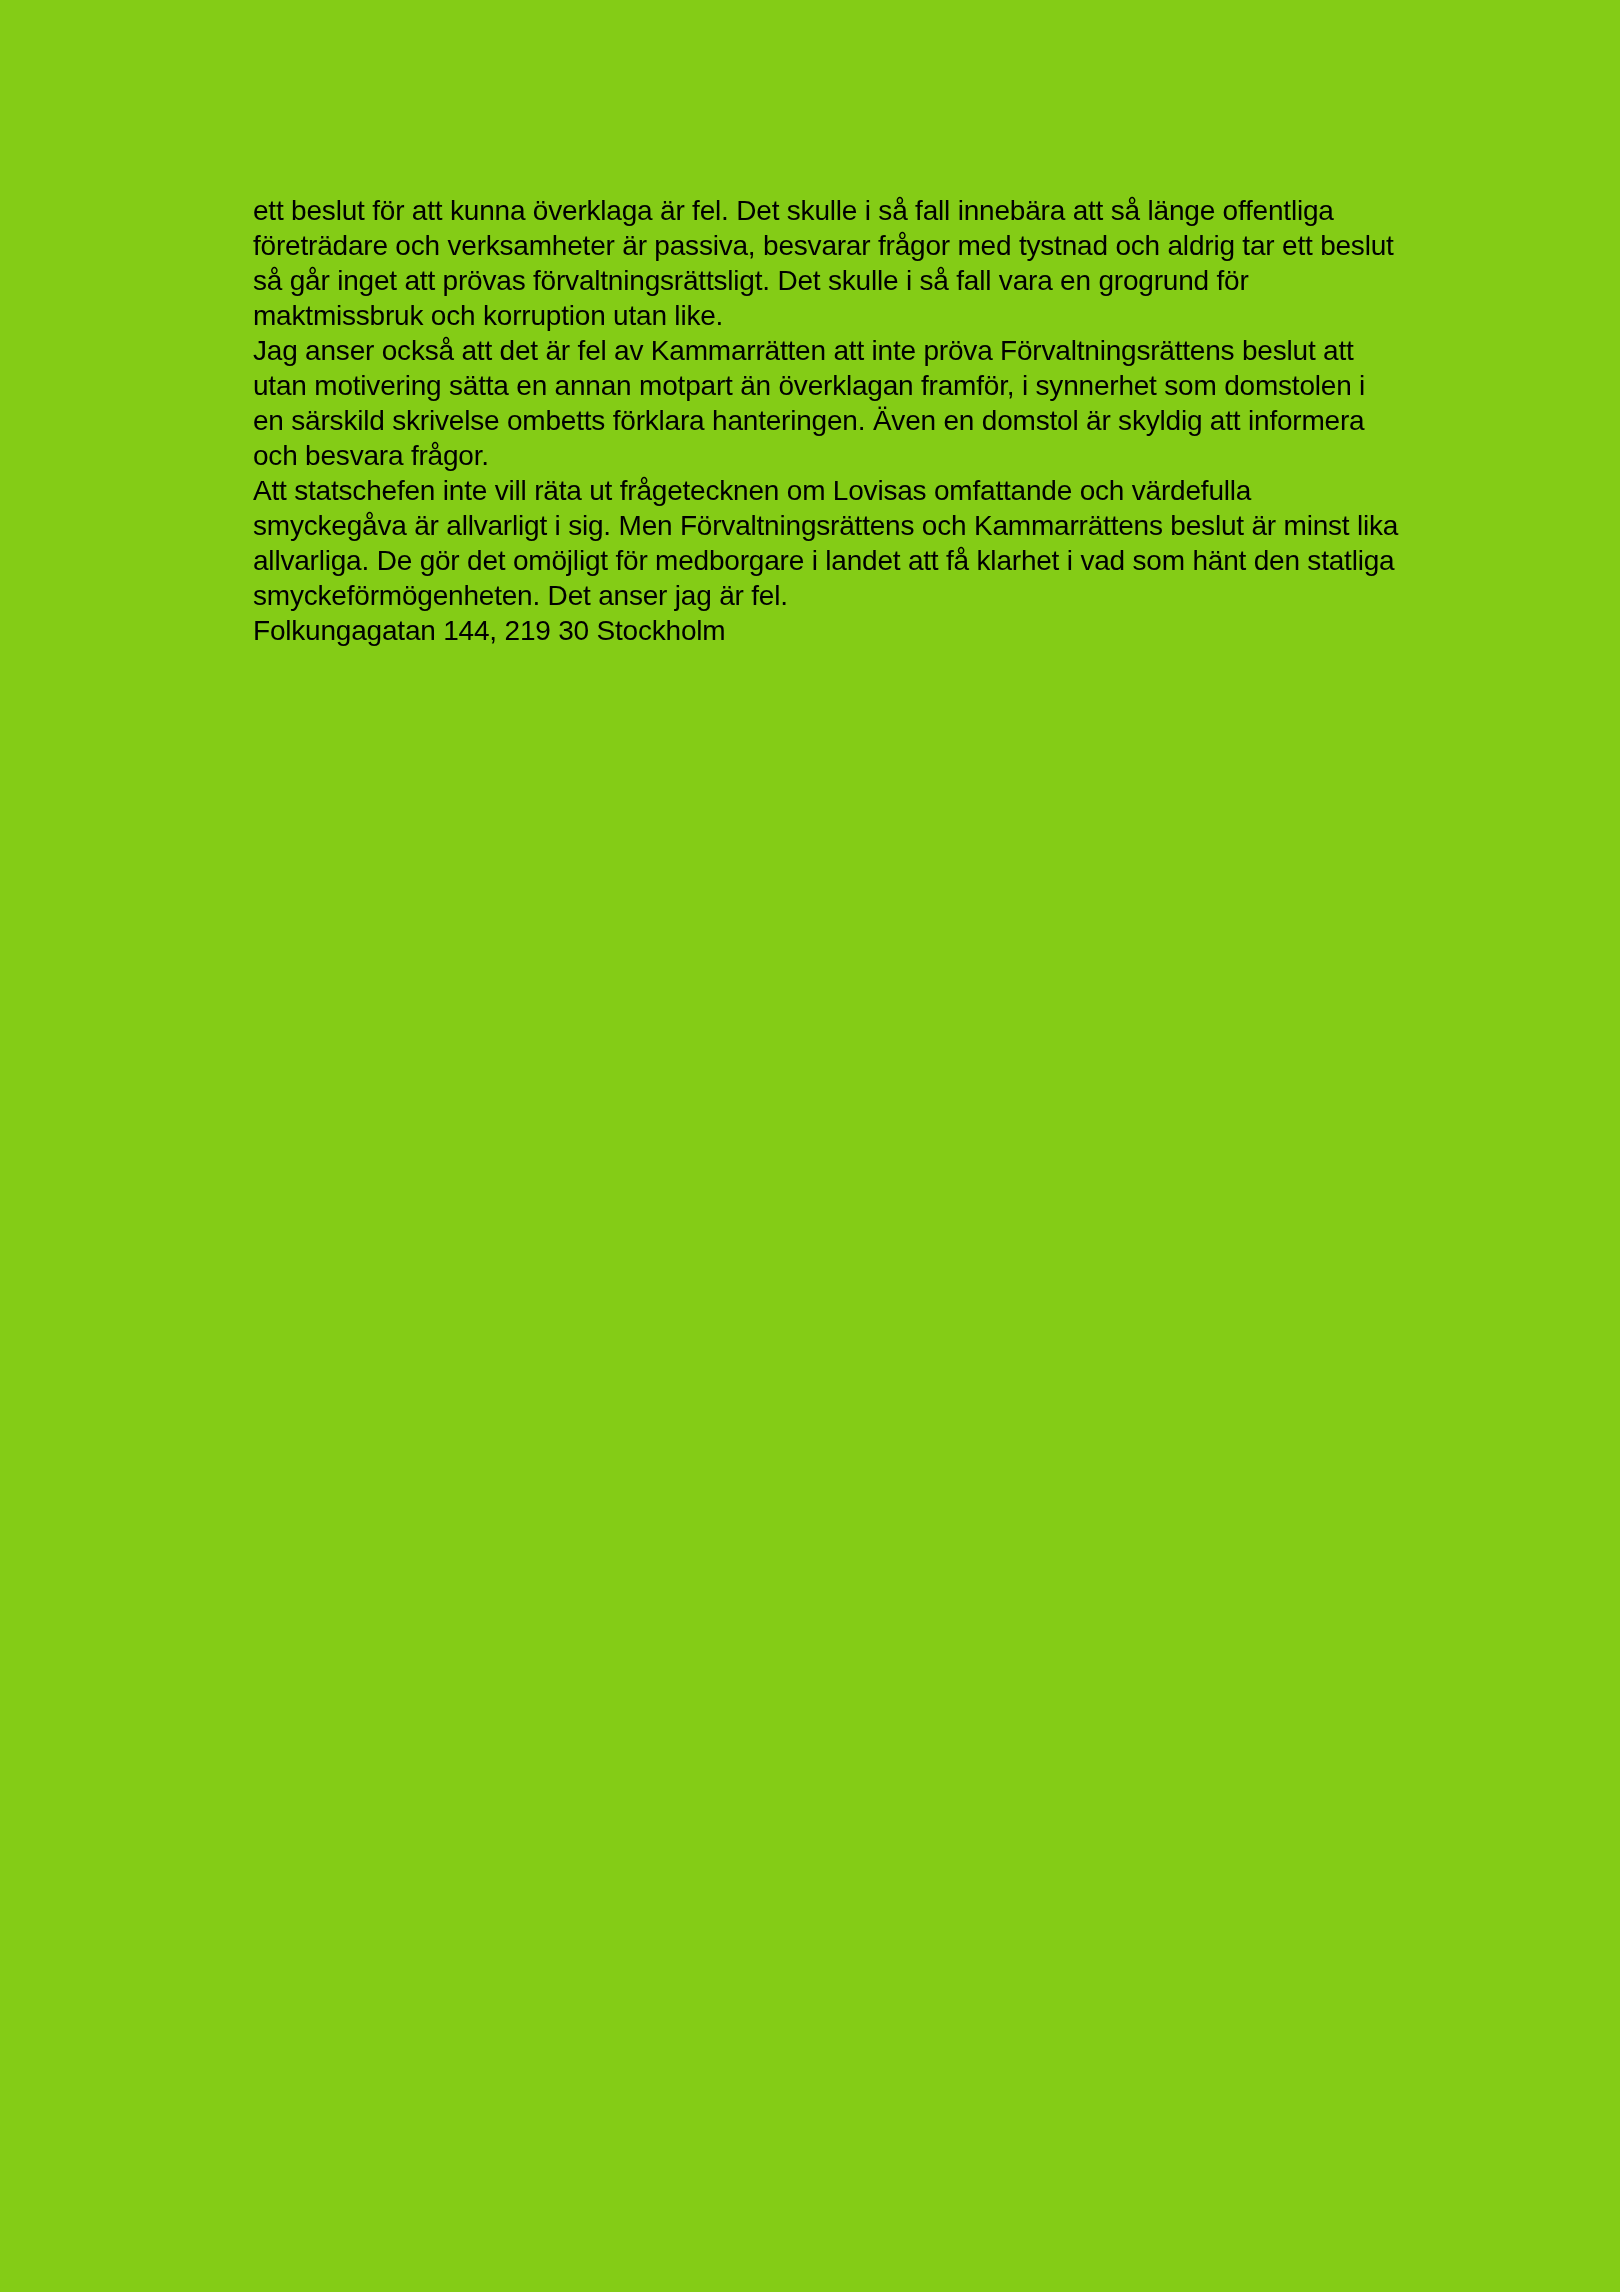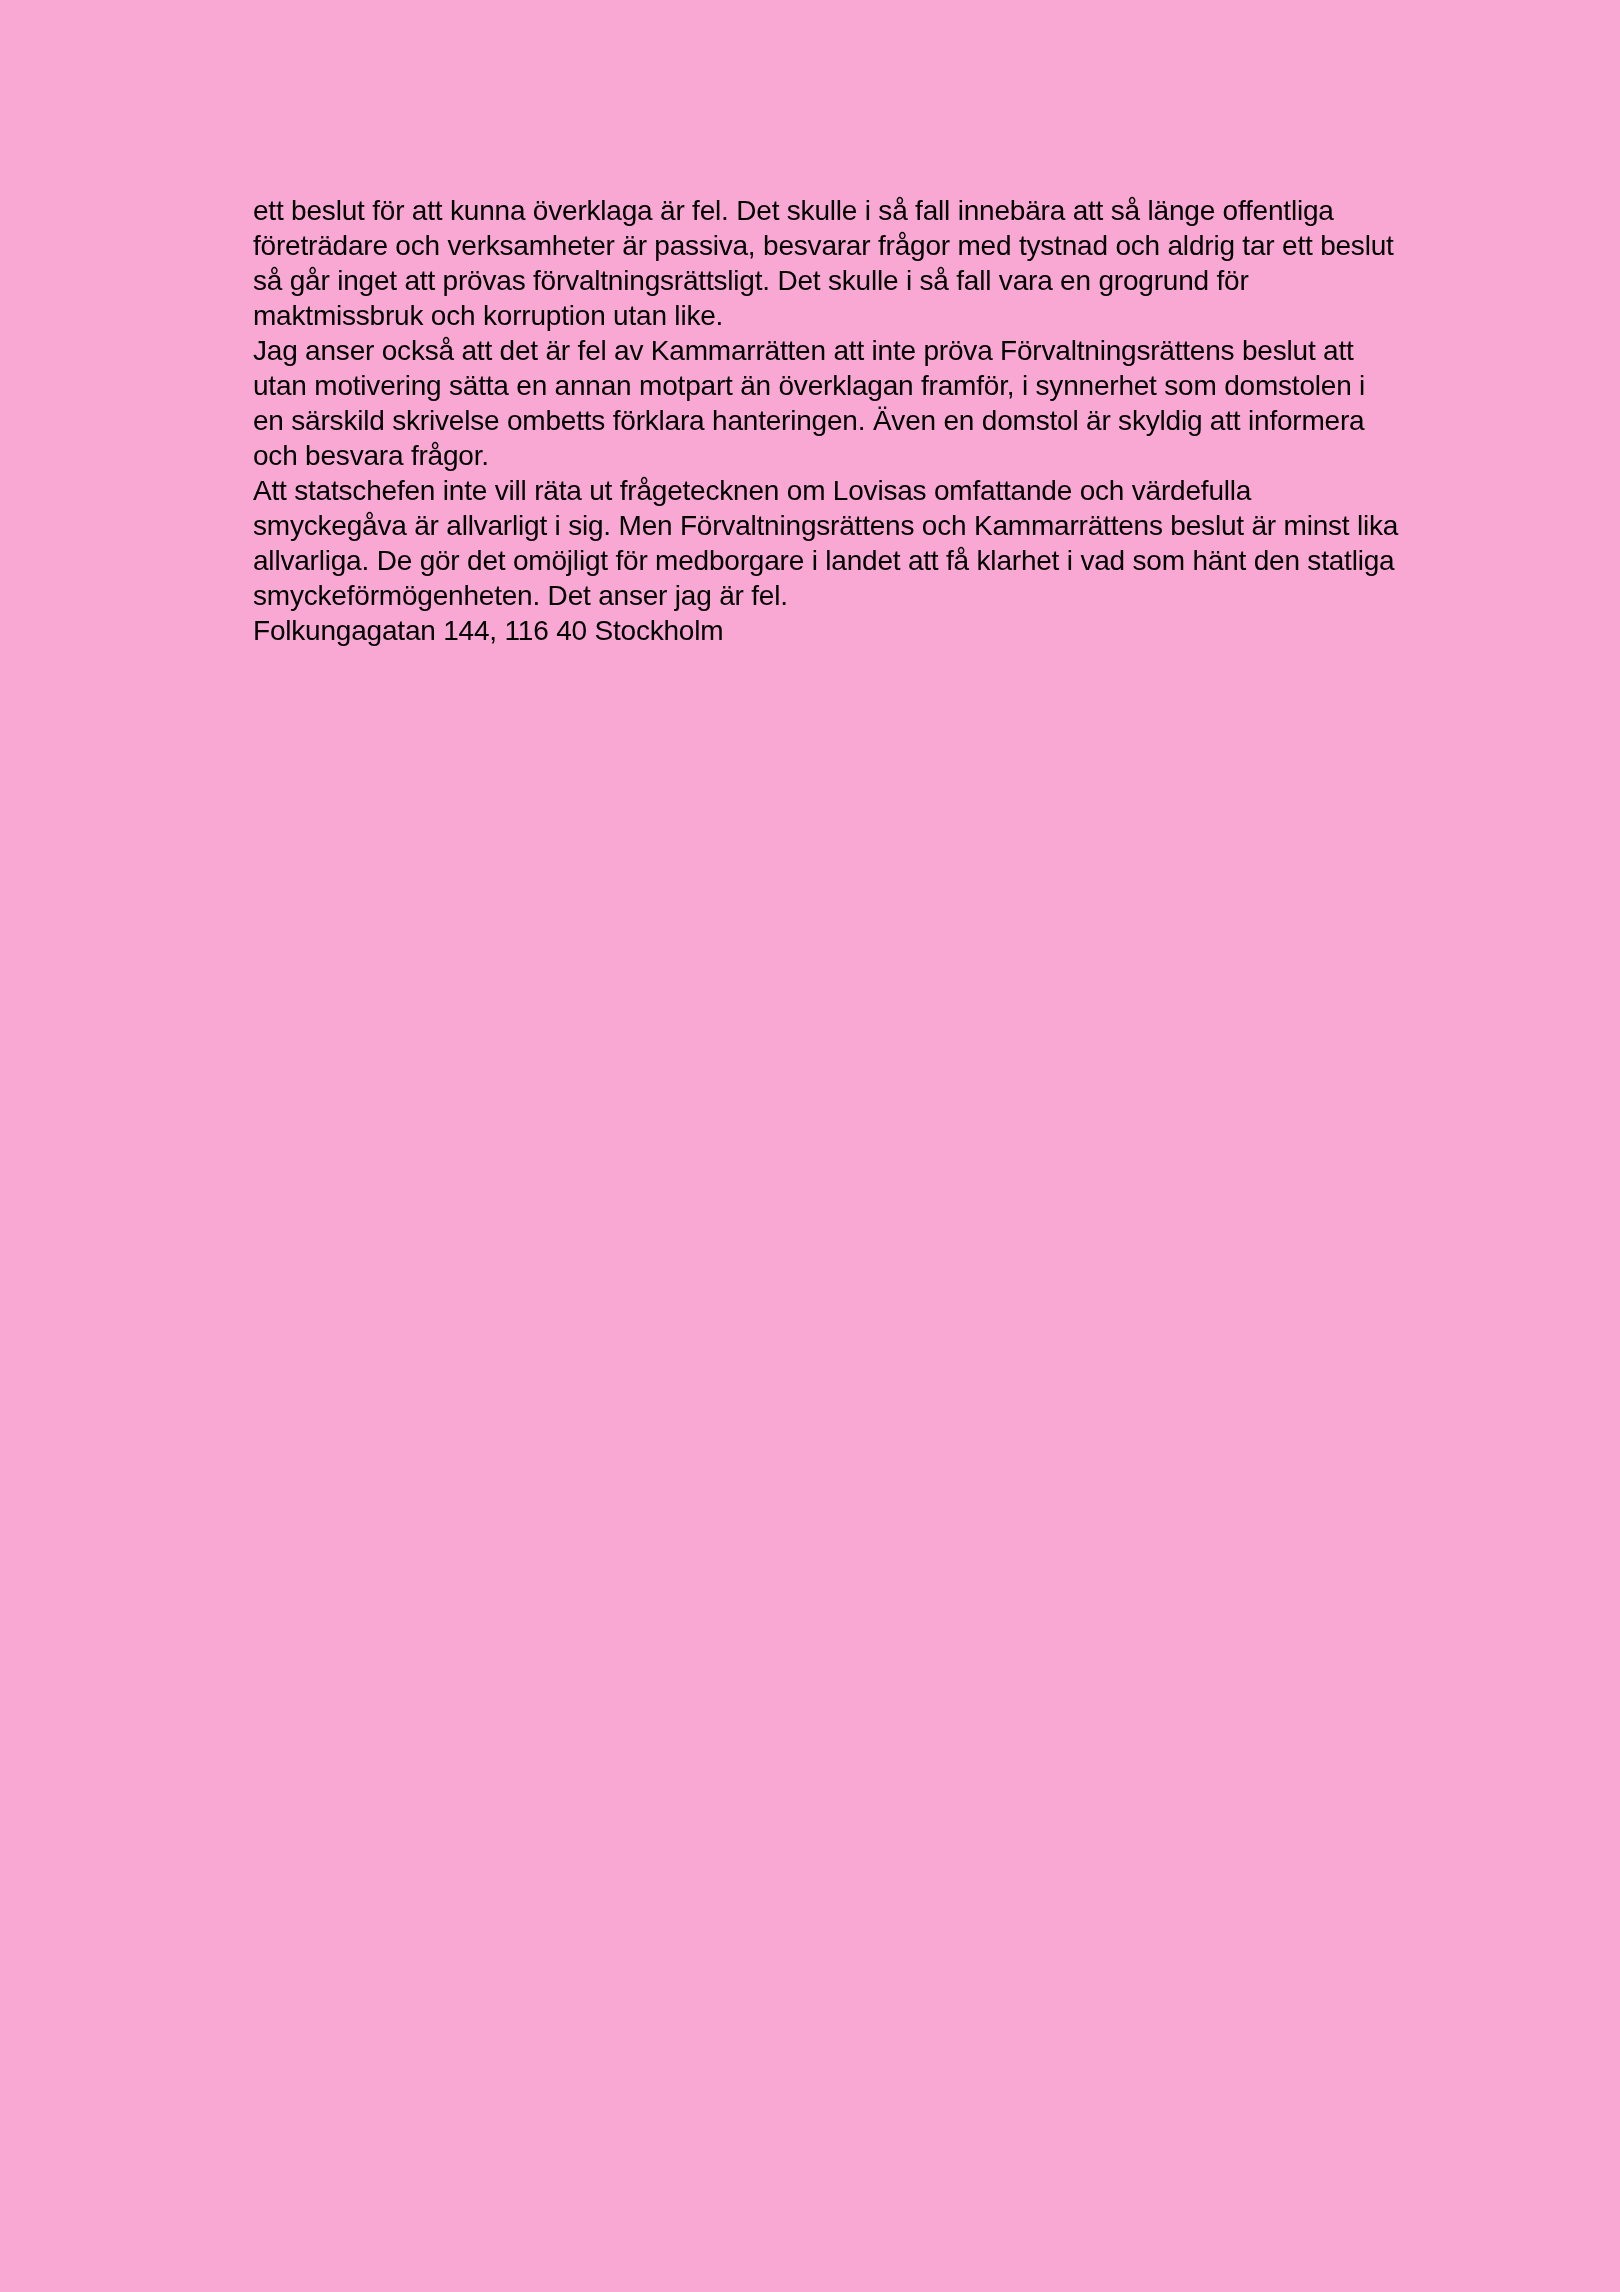--- a/index.html
+++ b/index.html
@@ -5,21 +5,21 @@
 <style>
   html, body {
     margin: 0;
     padding: 0;
     background: #ffffff;
   }
   .page {
     position: relative;
     width: 1620px;
     height: 2293px;
-    background: #f9a8d4;
+    background: #84cc16;
     color: #000000;
     font-family: "Liberation Sans", sans-serif;
     overflow: hidden;
   }
   .letter-content {
     position: absolute;
     left: 253px;
     top: 193px;
     width: 1191px;
   }
@@ -47,16 +47,16 @@
 så går inget att prövas förvaltningsrättsligt. Det skulle i så fall vara en grogrund för
 maktmissbruk och korruption utan like.</p>
     <p class="para-2">Jag anser också att det är fel av Kammarrätten att inte pröva Förvaltningsrättens beslut att
 utan motivering sätta en annan motpart än överklagan framför, i synnerhet som domstolen i
 en särskild skrivelse ombetts förklara hanteringen. Även en domstol är skyldig att informera
 och besvara frågor.</p>
     <p class="para-3">Att statschefen inte vill räta ut frågetecknen om Lovisas omfattande och värdefulla
 smyckegåva är allvarligt i sig. Men Förvaltningsrättens och Kammarrättens beslut är minst lika
 allvarliga. De gör det omöjligt för medborgare i landet att få klarhet i vad som hänt den statliga
 smyckeförmögenheten. Det anser jag är fel.</p>
-    <p class="address">Folkungagatan 144, 116 40 Stockholm</p>
+    <p class="address">Folkungagatan 144, 219 30 Stockholm</p>
   </div>
 </div>
 
 
 </body></html>

